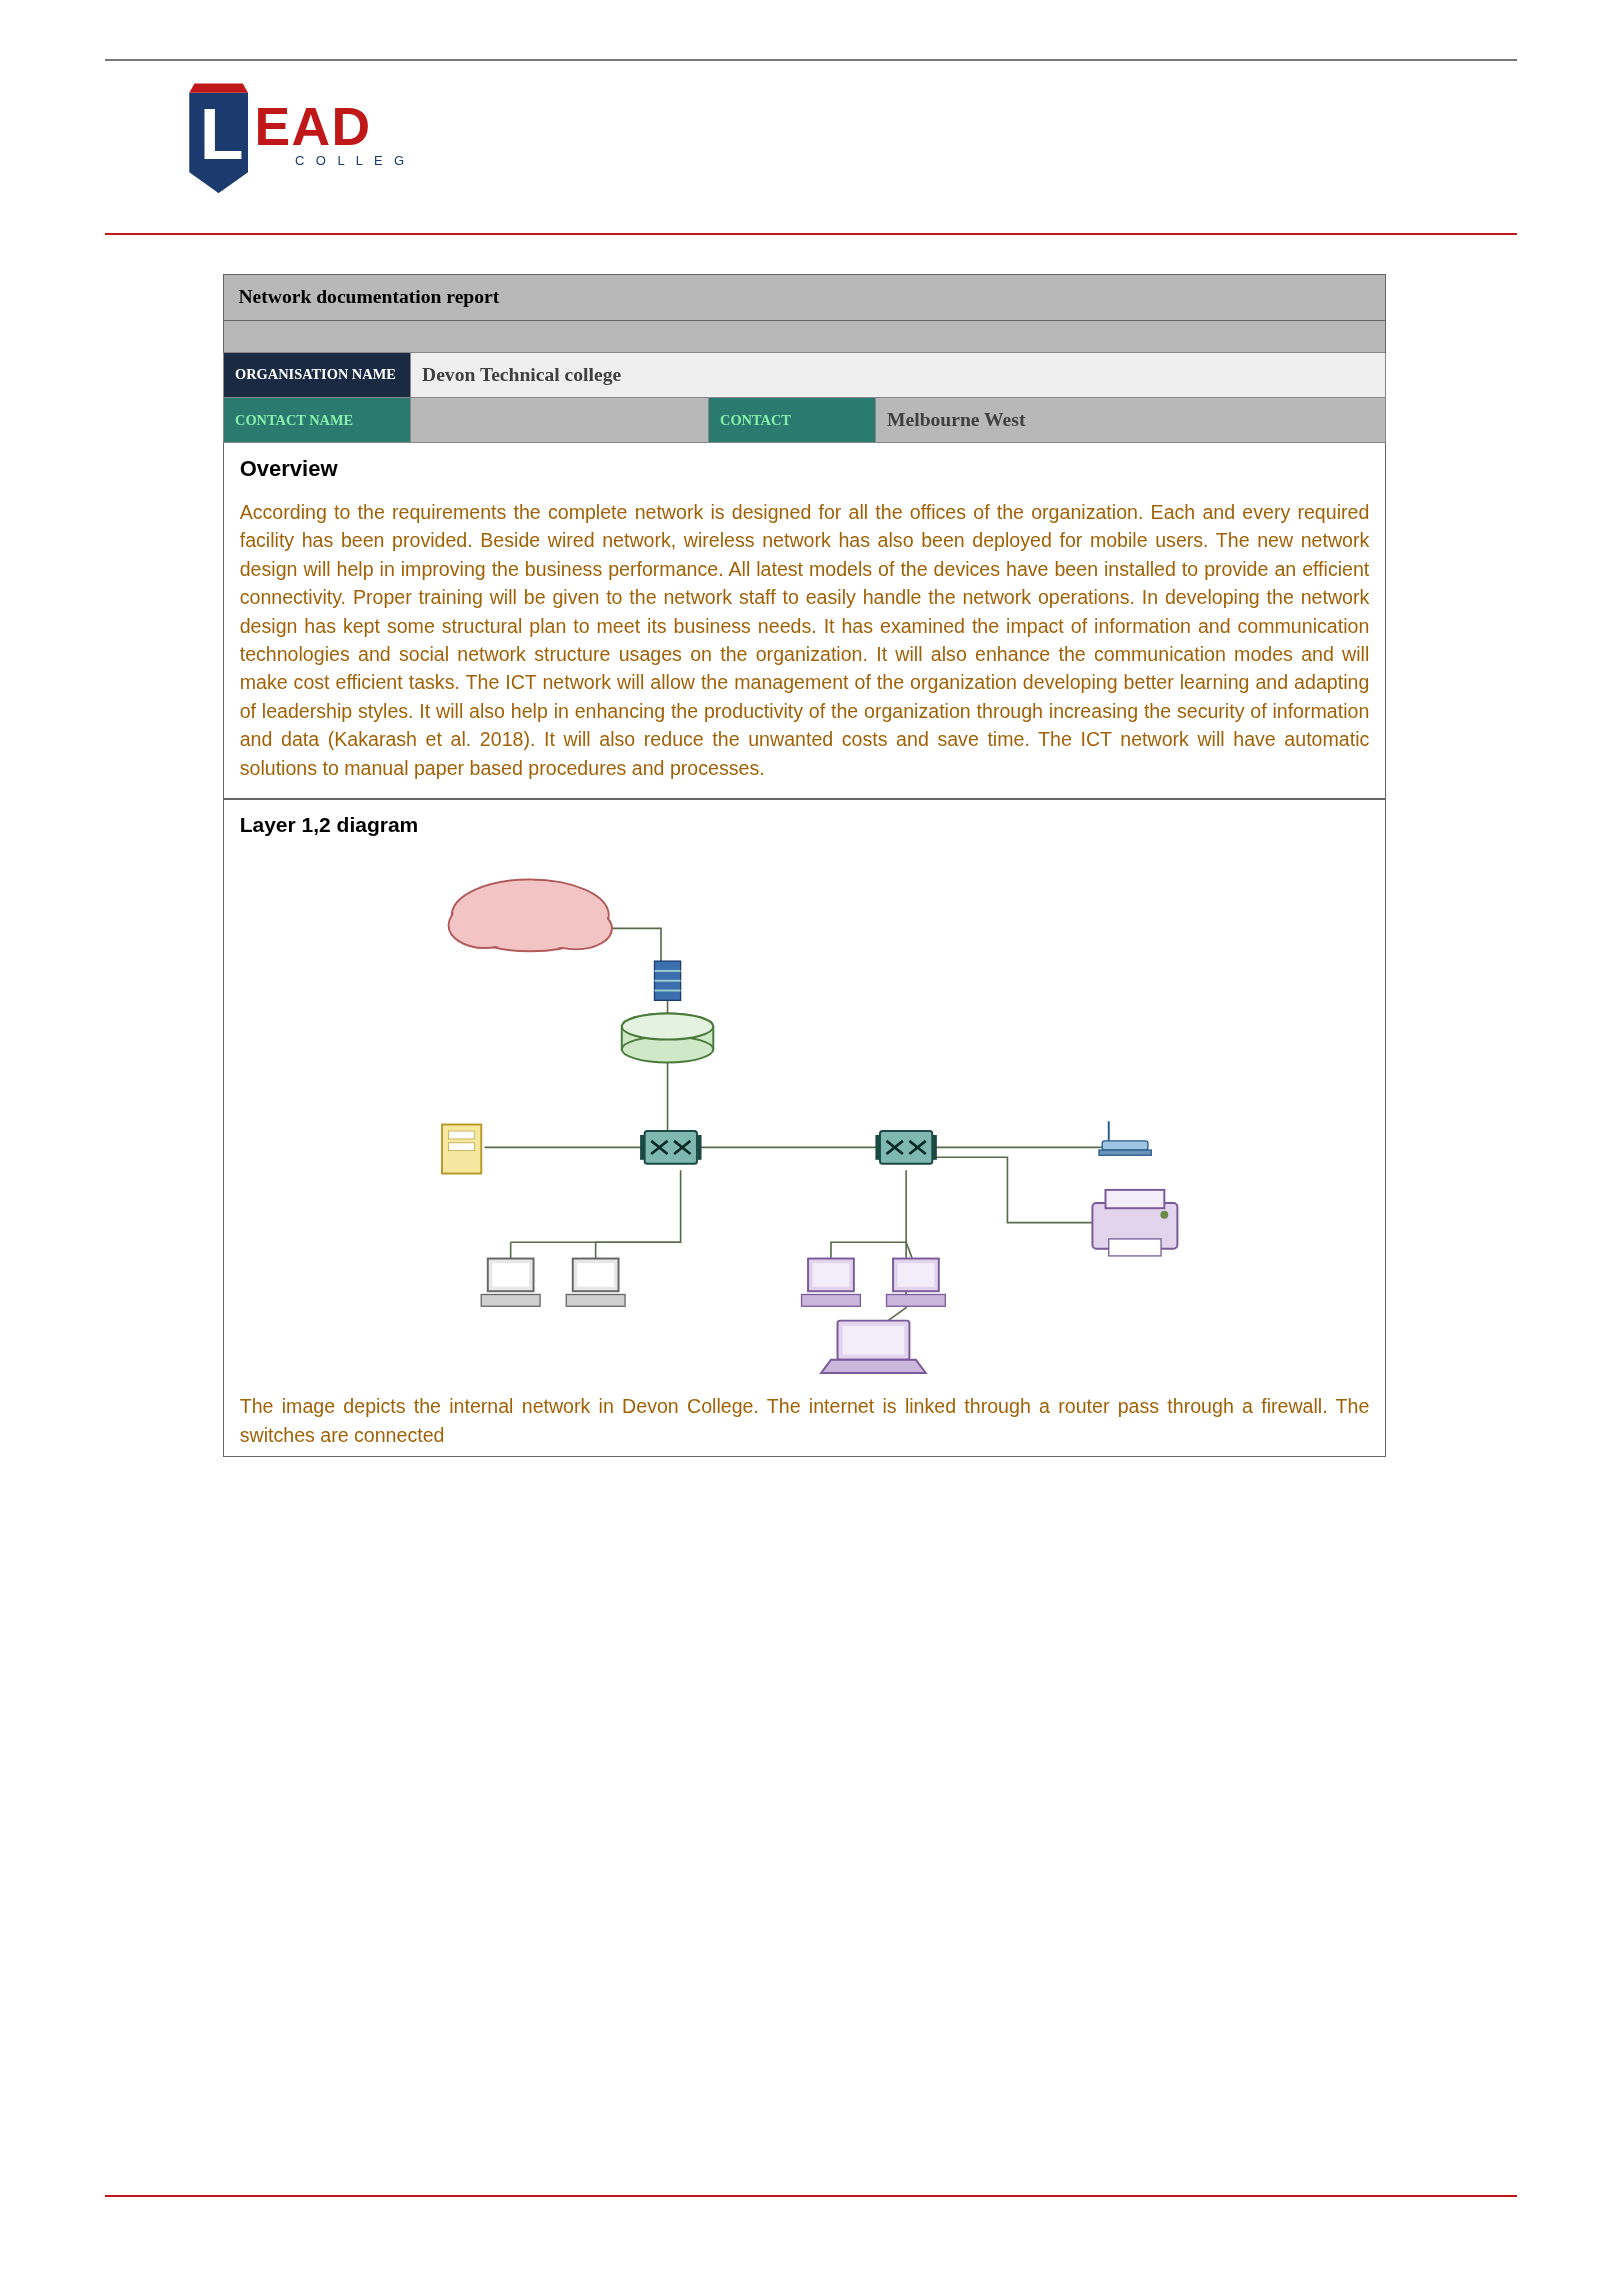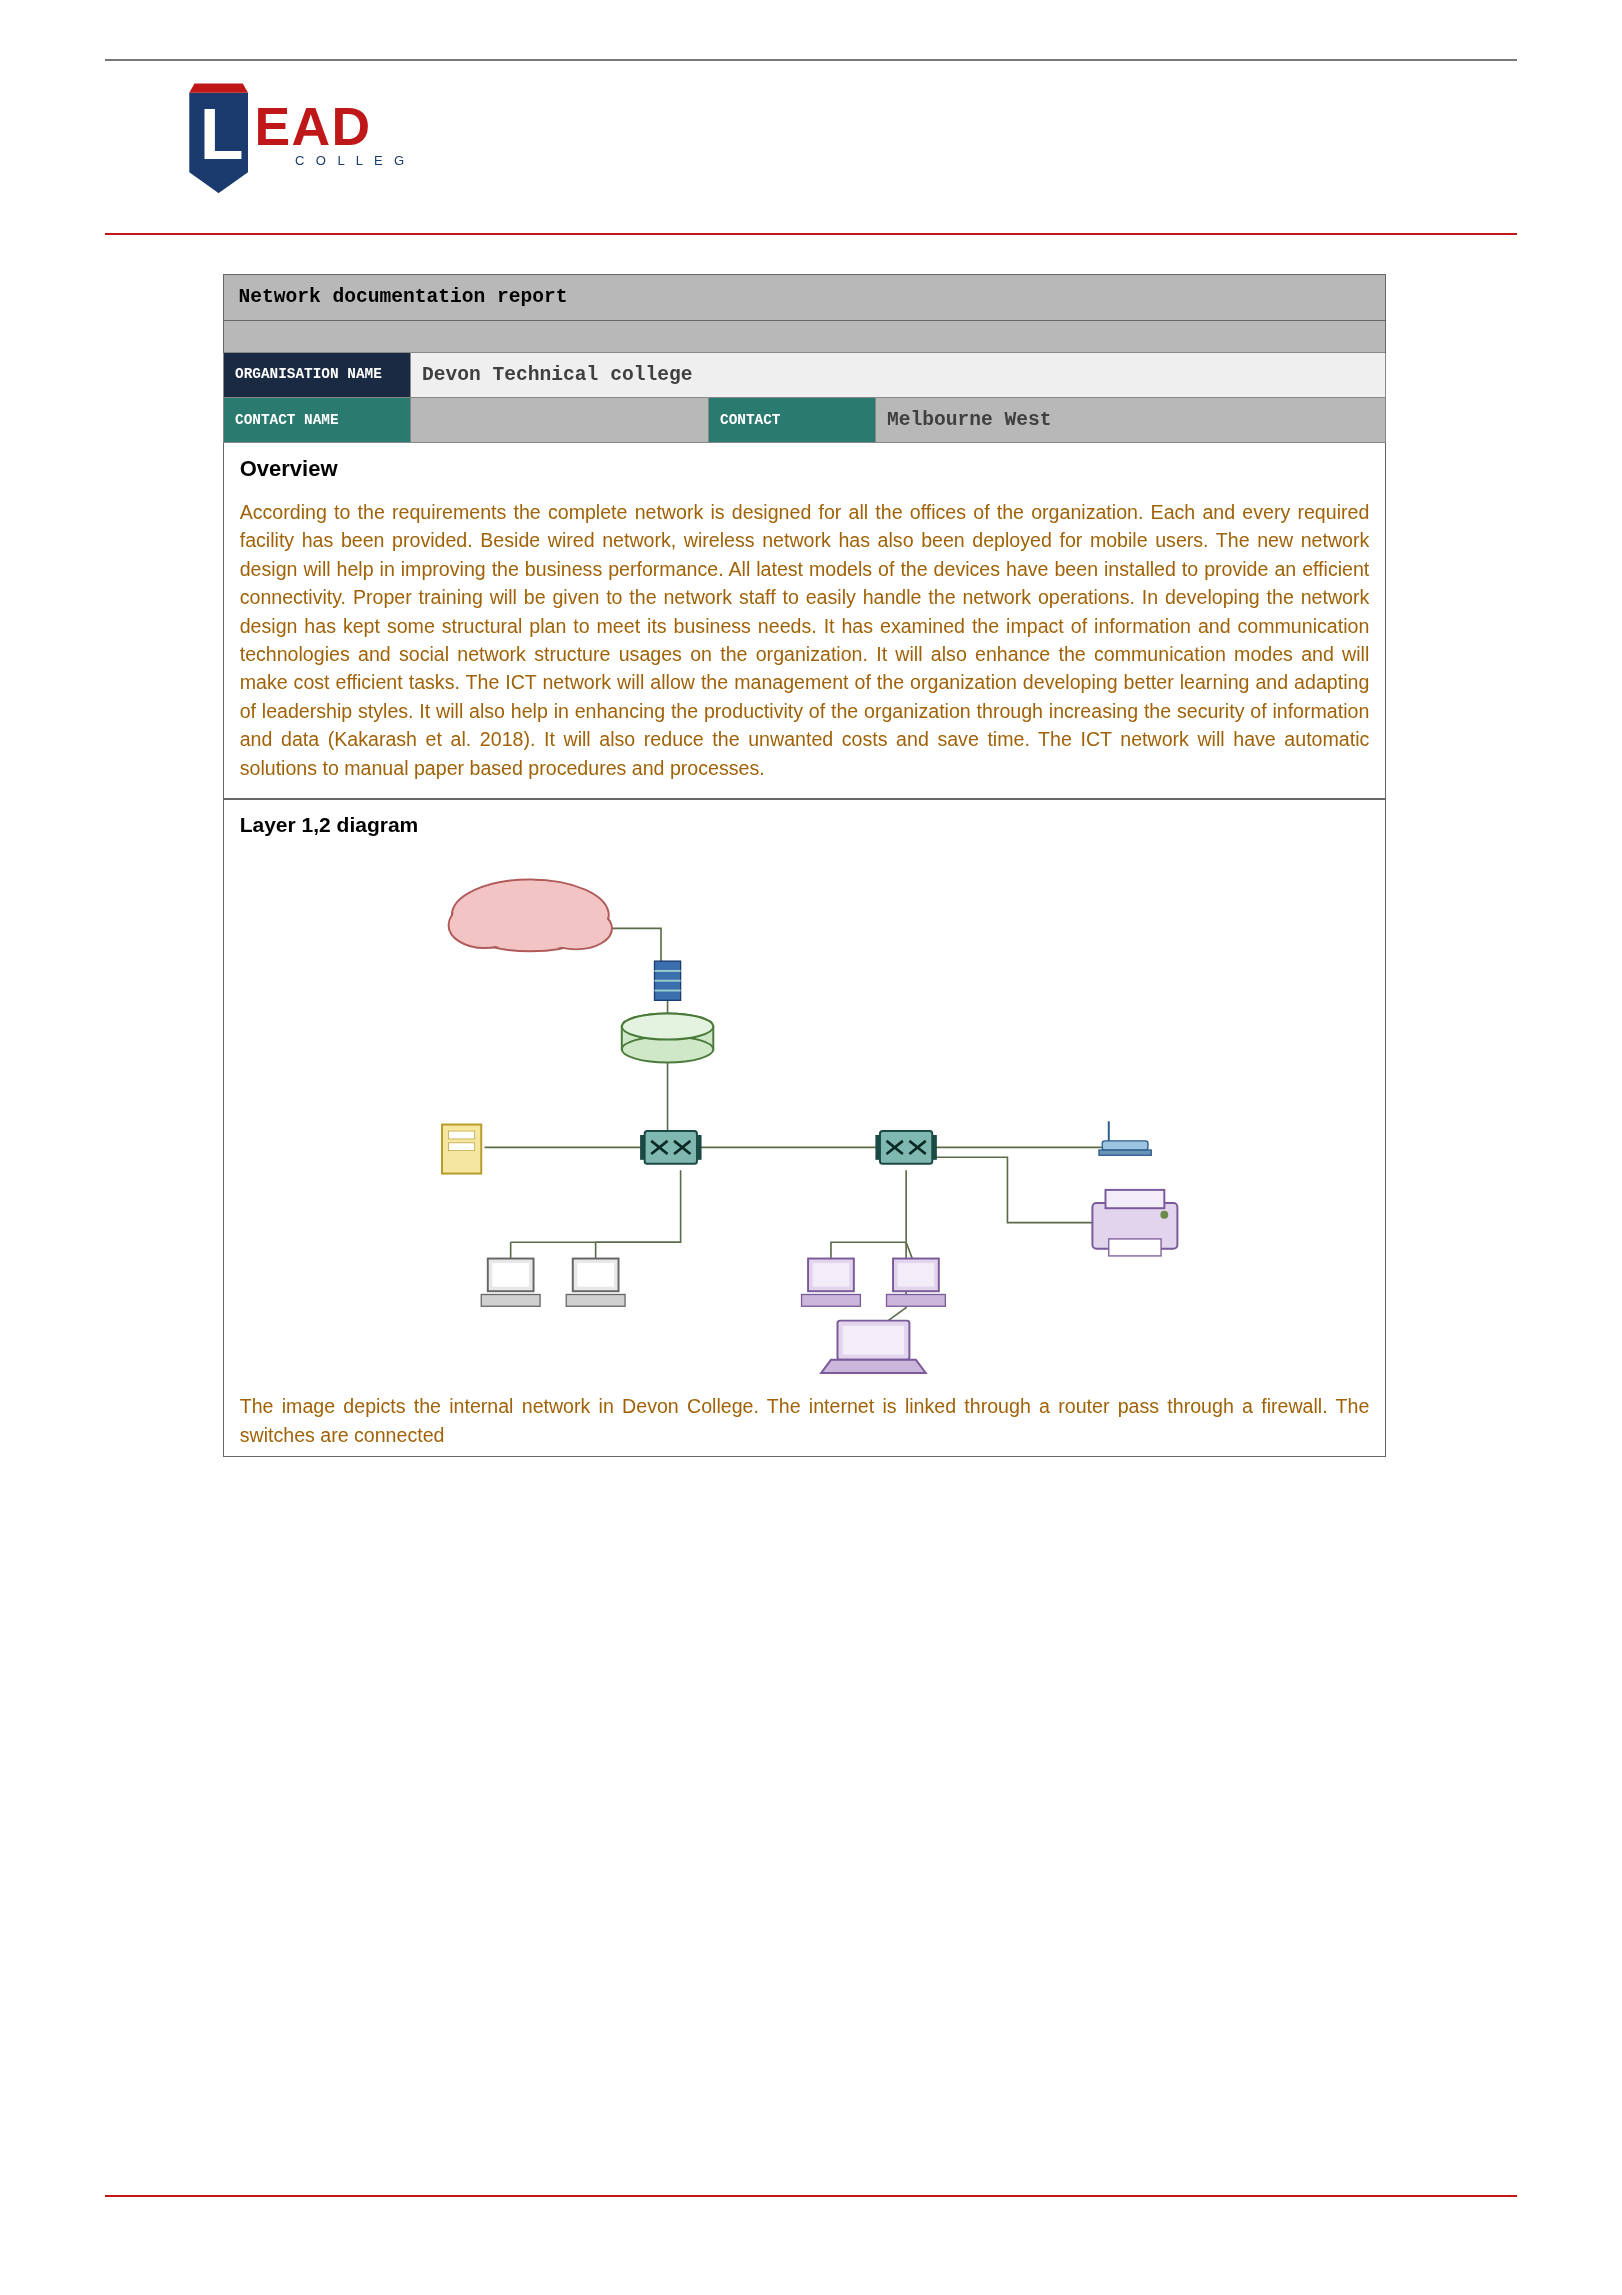--- a/index.html
+++ b/index.html
@@ -28,21 +28,21 @@
     border: none;
     border-top: 2.6px solid #c01818;
     margin: 0;
   }
   .content-area {
     margin: 39px 131px 0 118px;
   }
   .report-table {
     width: 100%;
     border-collapse: collapse;
-    font-family: Liberation Mono, monospace;
+    font-family: Liberation Serif, serif;
   }
   .report-title-row td {
     background: #b8b8b8;
     font-weight: bold;
     font-size: 19.6px;
     padding: 11.8px 14.4px;
     border: 1.3px solid #666;
   }
   .spacer-row td {
     background: #b8b8b8;
@@ -59,21 +59,21 @@
     color: #fff;
     font-size: 14.4px;
     font-weight: bold;
     padding: 14.4px 13px;
     width: 164px;
     vertical-align: middle;
     line-height: 1.35;
   }
   .lbl-green {
     background: #2b7a6f;
-    color: #ffffff;
+    color: #86efac;
     font-size: 14.4px;
     font-weight: bold;
     padding: 11.8px 13px;
     vertical-align: middle;
   }
   .val-light {
     background: #efefef;
     padding: 6.5px 15.7px;
     vertical-align: middle;
   }

